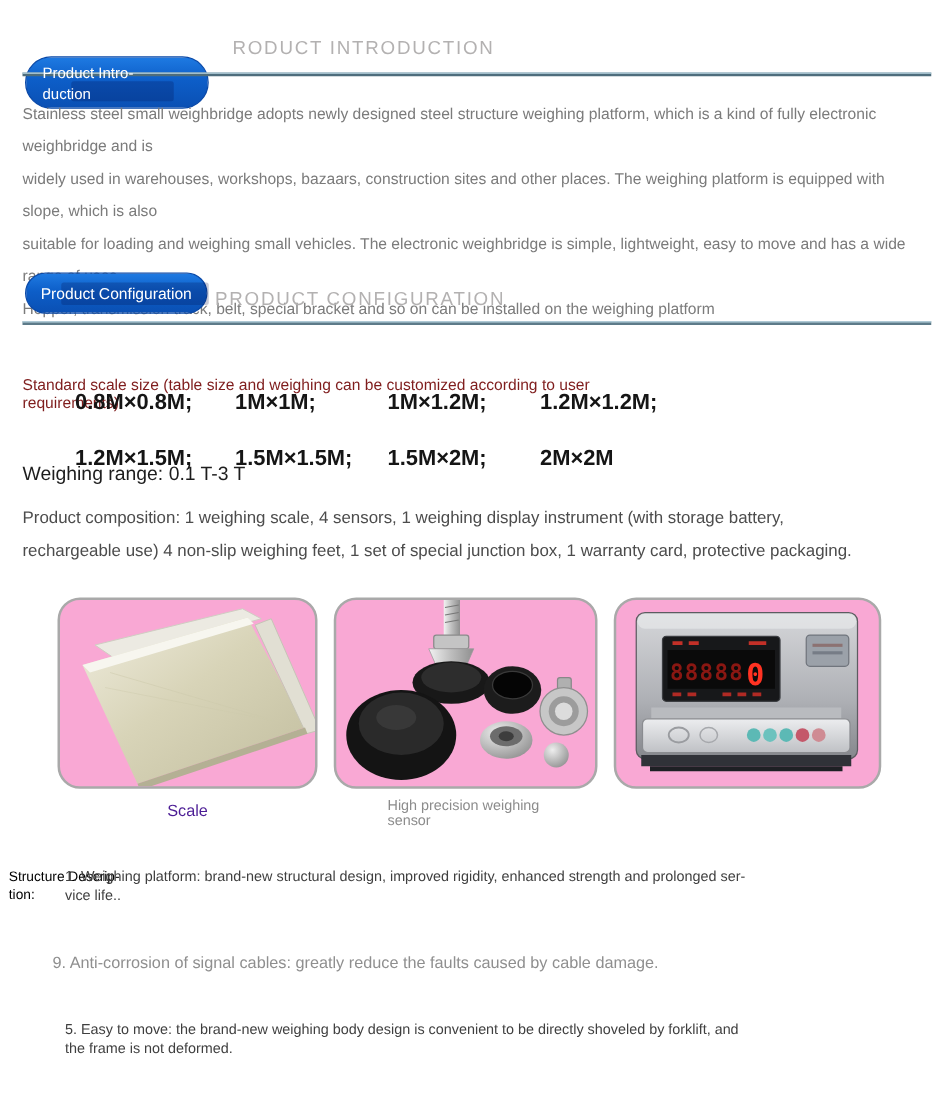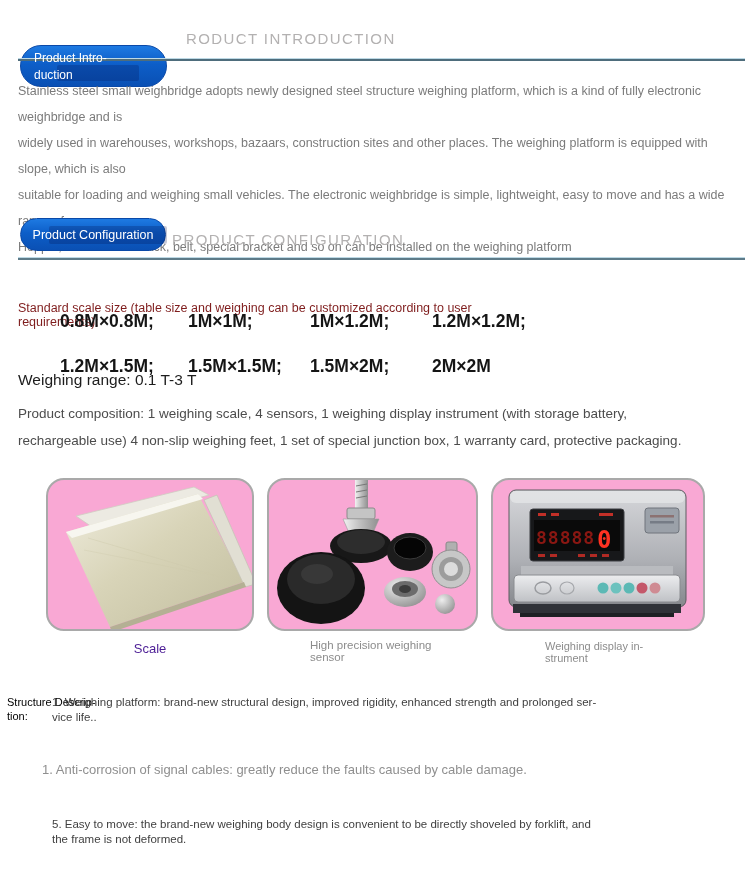--- a/index.html
+++ b/index.html
@@ -213,24 +213,22 @@
         <circle cx="162" cy="108" r="5.5" fill="#cf8b93"></circle>
       </g>
       <rect x="20" y="124" width="168" height="9" fill="#303238"></rect>
       <rect x="27" y="133" width="154" height="4" fill="#1e2024"></rect>
     </svg>
   </div>
 
   <div class="card-label1">Scale</div>
   <div class="card-label2">High precision weighing
 sensor</div>
-  <div class="card-label3">Weighing display in-
-strument</div>
 
   <div class="structure-title">Structure Descrip-
 tion:</div>
   <div class="item-small item1">1. Weighing platform: brand-new structural design, improved rigidity, enhanced strength and prolonged ser-
 vice life..</div>
-  <div class="item-large">1. Anti-corrosion of signal cables: greatly reduce the faults caused by cable damage.</div>
+  <div class="item-large">9. Anti-corrosion of signal cables: greatly reduce the faults caused by cable damage.</div>
   <div class="item-small item5">5. Easy to move: the brand-new weighing body design is convenient to be directly shoveled by forklift, and
 the frame is not deformed.</div>
 
 </div>
 
 </body></html>

